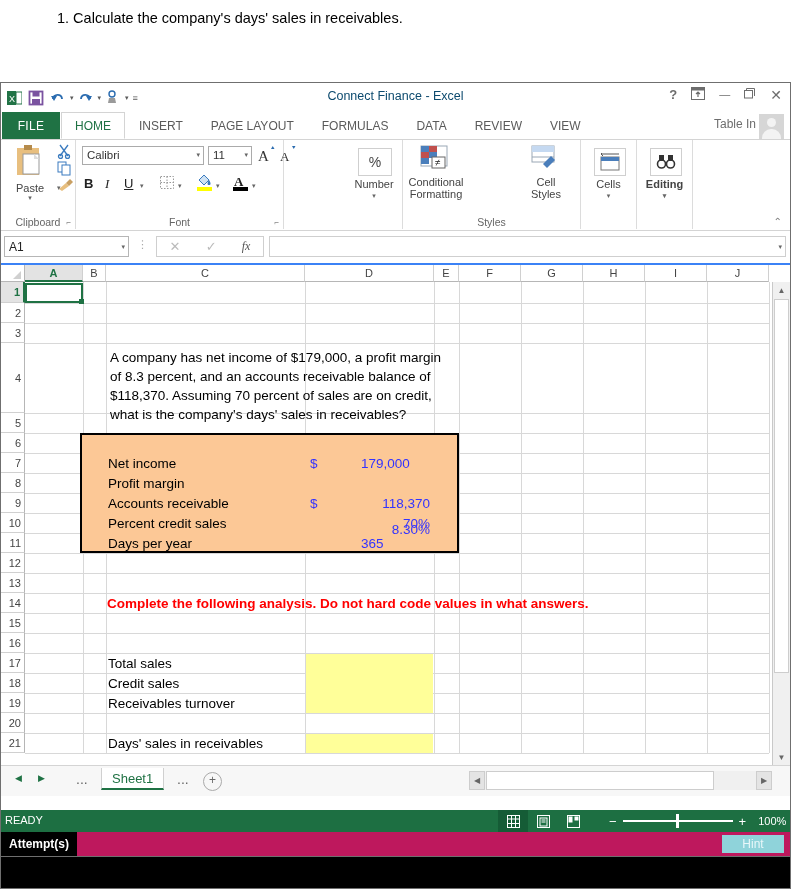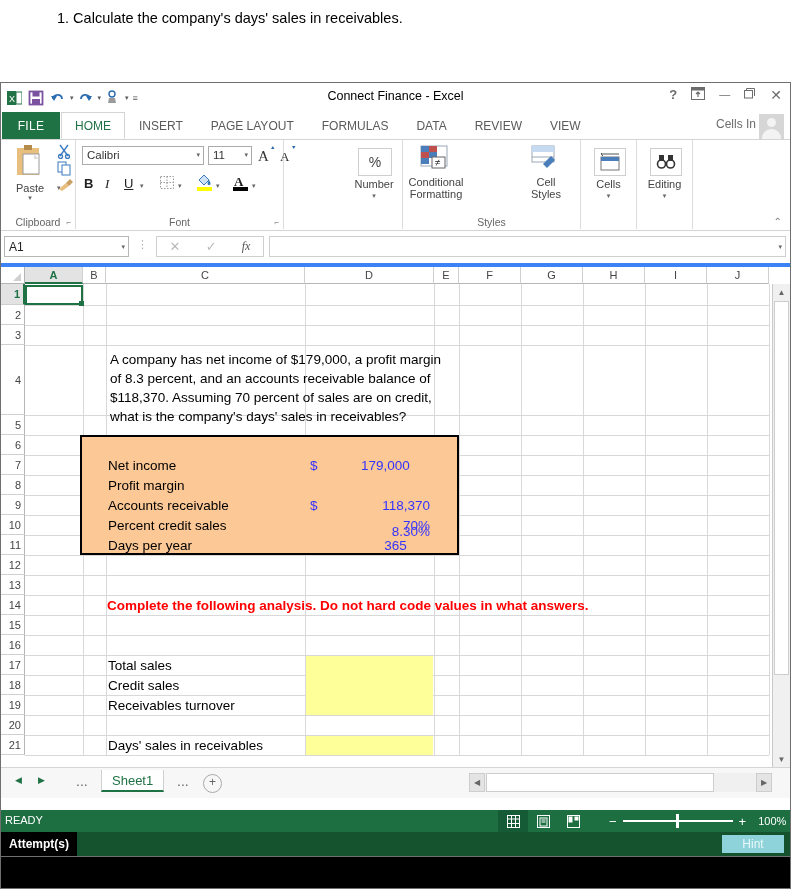--- a/index.html
+++ b/index.html
@@ -21,21 +21,21 @@
   
   .title-bar{
     position:relative;height:29px;background:#ffffff;
     border-bottom:none;
   }
   .qat{position:absolute;left:4px;top:4px;display:flex;align-items:center;gap:2px;}
   .qat .qitem{display:flex;align-items:center;height:21px;padding:0 2px;cursor:default;}
   .qat .caret{font-size:7px;color:#5a5a5a;margin-left:1px;}
   .title-text{
     position:absolute;left:0;right:0;top:6px;text-align:center;
-    font-size:12.5px;color:#000000;
+    font-size:12.5px;color:#0c4a6e;
   }
   .win-btns{position:absolute;right:8px;top:4px;display:flex;align-items:center;gap:14px;color:#6d6d6d;}
   .win-btns span{font-size:13px;line-height:1;cursor:default;}
   
   .tab-strip{position:relative;height:27px;background:#ffffff;}
   .tab-file{
     position:absolute;left:1px;top:0;width:58px;height:27px;background:#1f7244;
     color:#fff;font-size:12px;display:flex;align-items:center;justify-content:center;
     letter-spacing:.3px;
   }
@@ -113,21 +113,21 @@
   .gridline-h{position:absolute;height:1px;background:#d8d8d8;}
   .cell-text{position:absolute;font-size:13.5px;color:#000;white-space:nowrap;}
   
   .sheet-tab{
     font-size:13px;color:#1f7244;padding:3px 10px 2px;background:#fff;
     border:1px solid #d0d0d0;border-bottom:2px solid #1f7244;border-top:none;
   }
   .status-bar{
     position:absolute;left:0;right:0;height:22px;background:#1d6f42;color:#fff;
   }
-  .attempt-bar{position:absolute;left:0;right:0;height:24px;background:#14532d;}
+  .attempt-bar{position:absolute;left:0;right:0;height:24px;background:#be185d;}
 </style>
 </head>
 <body>
 
 <div class="question-line">1. Calculate the company's days' sales in receivables.</div>
 
 <div class="excel-window">
 
   <div class="title-bar">
     <div class="qat">
@@ -193,21 +193,21 @@
     <div class="tab-file">FILE</div>
     <div class="tabs">
       <div class="tab active">HOME</div>
       <div class="tab">INSERT</div>
       <div class="tab">PAGE LAYOUT</div>
       <div class="tab">FORMULAS</div>
       <div class="tab">DATA</div>
       <div class="tab">REVIEW</div>
       <div class="tab">VIEW</div>
     </div>
-    <div class="signin">Cells In</div>
+    <div class="signin">Table In</div>
     <div class="avatar">
         <div class="head"></div>
         <div class="body"></div>
       </div>
   </div>
 
   <div class="ribbon">
 
     <div class="rgroup" style="left:0;width:75px;">
       <div class="clip-paste">
@@ -336,37 +336,37 @@
         <svg width="20" height="18" viewBox="0 0 20 18" style="margin:4px 0 0 5px;">
           <rect x="1" y="4" width="18" height="13" fill="#fff" stroke="#777"></rect>
           <rect x="1" y="4" width="18" height="4" fill="#4a7ebb"></rect>
           <path d="M1 1 L19 1 M1 1 L3 -1 M1 1 L3 3" stroke="#555" stroke-width="1"></path>
         </svg>
       </div>
       <div class="btn-lbl" style="position:absolute;top:38px;left:0;right:0;">Cells</div>
       <div class="dd-caret" style="position:absolute;top:52px;left:0;right:0;text-align:center;">▾</div>
     </div>
 
-    <div class="rgroup" style="left:636px;width:56px;border-right:1px solid #dcdcdc;">
+    <div class="rgroup" style="left:636px;width:56px;border-right:1px solid #dcdcdc;font-weight:bold;">
       <div style="position:absolute;left:13px;top:8px;width:30px;height:26px;border:1px solid #cfcfcf;">
         <svg width="20" height="18" viewBox="0 0 20 18" style="margin:4px 0 0 5px;">
           <circle cx="5.5" cy="11" r="4" fill="none" stroke="#333" stroke-width="1.6"></circle>
           <circle cx="14.5" cy="11" r="4" fill="none" stroke="#333" stroke-width="1.6"></circle>
           <rect x="3" y="2" width="5" height="6" fill="#333"></rect>
             <rect x="12" y="2" width="5" height="6" fill="#333"></rect>
         </svg>
       </div>
       <div class="btn-lbl" style="position:absolute;top:38px;left:0;right:0;">Editing</div>
       <div class="dd-caret" style="position:absolute;top:52px;left:0;right:0;text-align:center;">▾</div>
     </div>
 
     <div style="position:absolute;right:8px;bottom:3px;font-size:10px;color:#777;">⌃</div>
   </div>
 
-  <div style="position:relative;height:32px;background:#fff;border-bottom:4px solid #3b82f6;">
+  <div style="position:relative;height:32px;background:#fff;border-bottom:2px solid #3b82f6;">
     <div style="position:absolute;left:3px;top:5px;width:125px;height:21px;border:1px solid #b6b6b6;background:#fff;box-sizing:border-box;padding:3px 0 0 4px;font-size:12px;color:#222;">
       <span>A1</span>
       <span class="combo-arrow" style="top:6px;">▾</span>
     </div>
     <div style="position:absolute;left:136px;top:9px;color:#aaa;font-size:11px;line-height:9px;">⋮</div>
     <div style="position:absolute;left:155px;top:5px;width:108px;height:21px;border:1px solid #cfcfcf;box-sizing:border-box;display:flex;align-items:center;justify-content:space-around;">
       <span style="color:#bbb;font-size:13px;">✕</span>
       <span style="color:#bbb;font-size:13px;">✓</span>
       <span style="color:#555;font-size:12px;font-style:italic;font-family:'Liberation Serif',serif;">fx</span>
     </div>
@@ -475,21 +475,21 @@
       <div class="cell-text" style="left:107px;top:231px;">Accounts receivable</div>
       <div class="cell-text" style="left:309px;top:231px;color:#3333ff;">$</div>
       <div class="cell-text" style="left:360px;top:231px;width:69px;text-align:right;color:#3333ff;">118,370</div>
     </div>
     <div>
       <div class="cell-text" style="left:107px;top:251px;">Percent credit sales</div>
       <div class="cell-text" style="left:360px;top:251px;width:69px;text-align:right;color:#3333ff;">70%</div>
     </div>
     <div>
       <div class="cell-text" style="left:107px;top:271px;">Days per year</div>
-      <div class="cell-text" style="left:360px;top:271px;width:69px;text-align:center;color:#3333ff;">365</div>
+      <div class="cell-text" style="left:360px;top:271px;width:69px;text-align:left;color:#3333ff;">365</div>
     </div>
 
     <div class="cell-text" style="left:106px;top:331px;color:#ff0000;font-weight:bold;font-size:13.5px;">Complete the following analysis. Do not hard code values in what answers.</div>
 
     <div style="position:absolute;left:305px;top:389px;width:127px;height:59px;background:#ffff99;"></div>
     <div style="position:absolute;left:305px;top:469px;width:127px;height:19px;background:#ffff99;"></div>
 
     <div class="cell-text" style="left:107px;top:391px;">Total sales</div>
     <div class="cell-text" style="left:107px;top:411px;">Credit sales</div>
     <div class="cell-text" style="left:107px;top:431px;">Receivables turnover</div>

